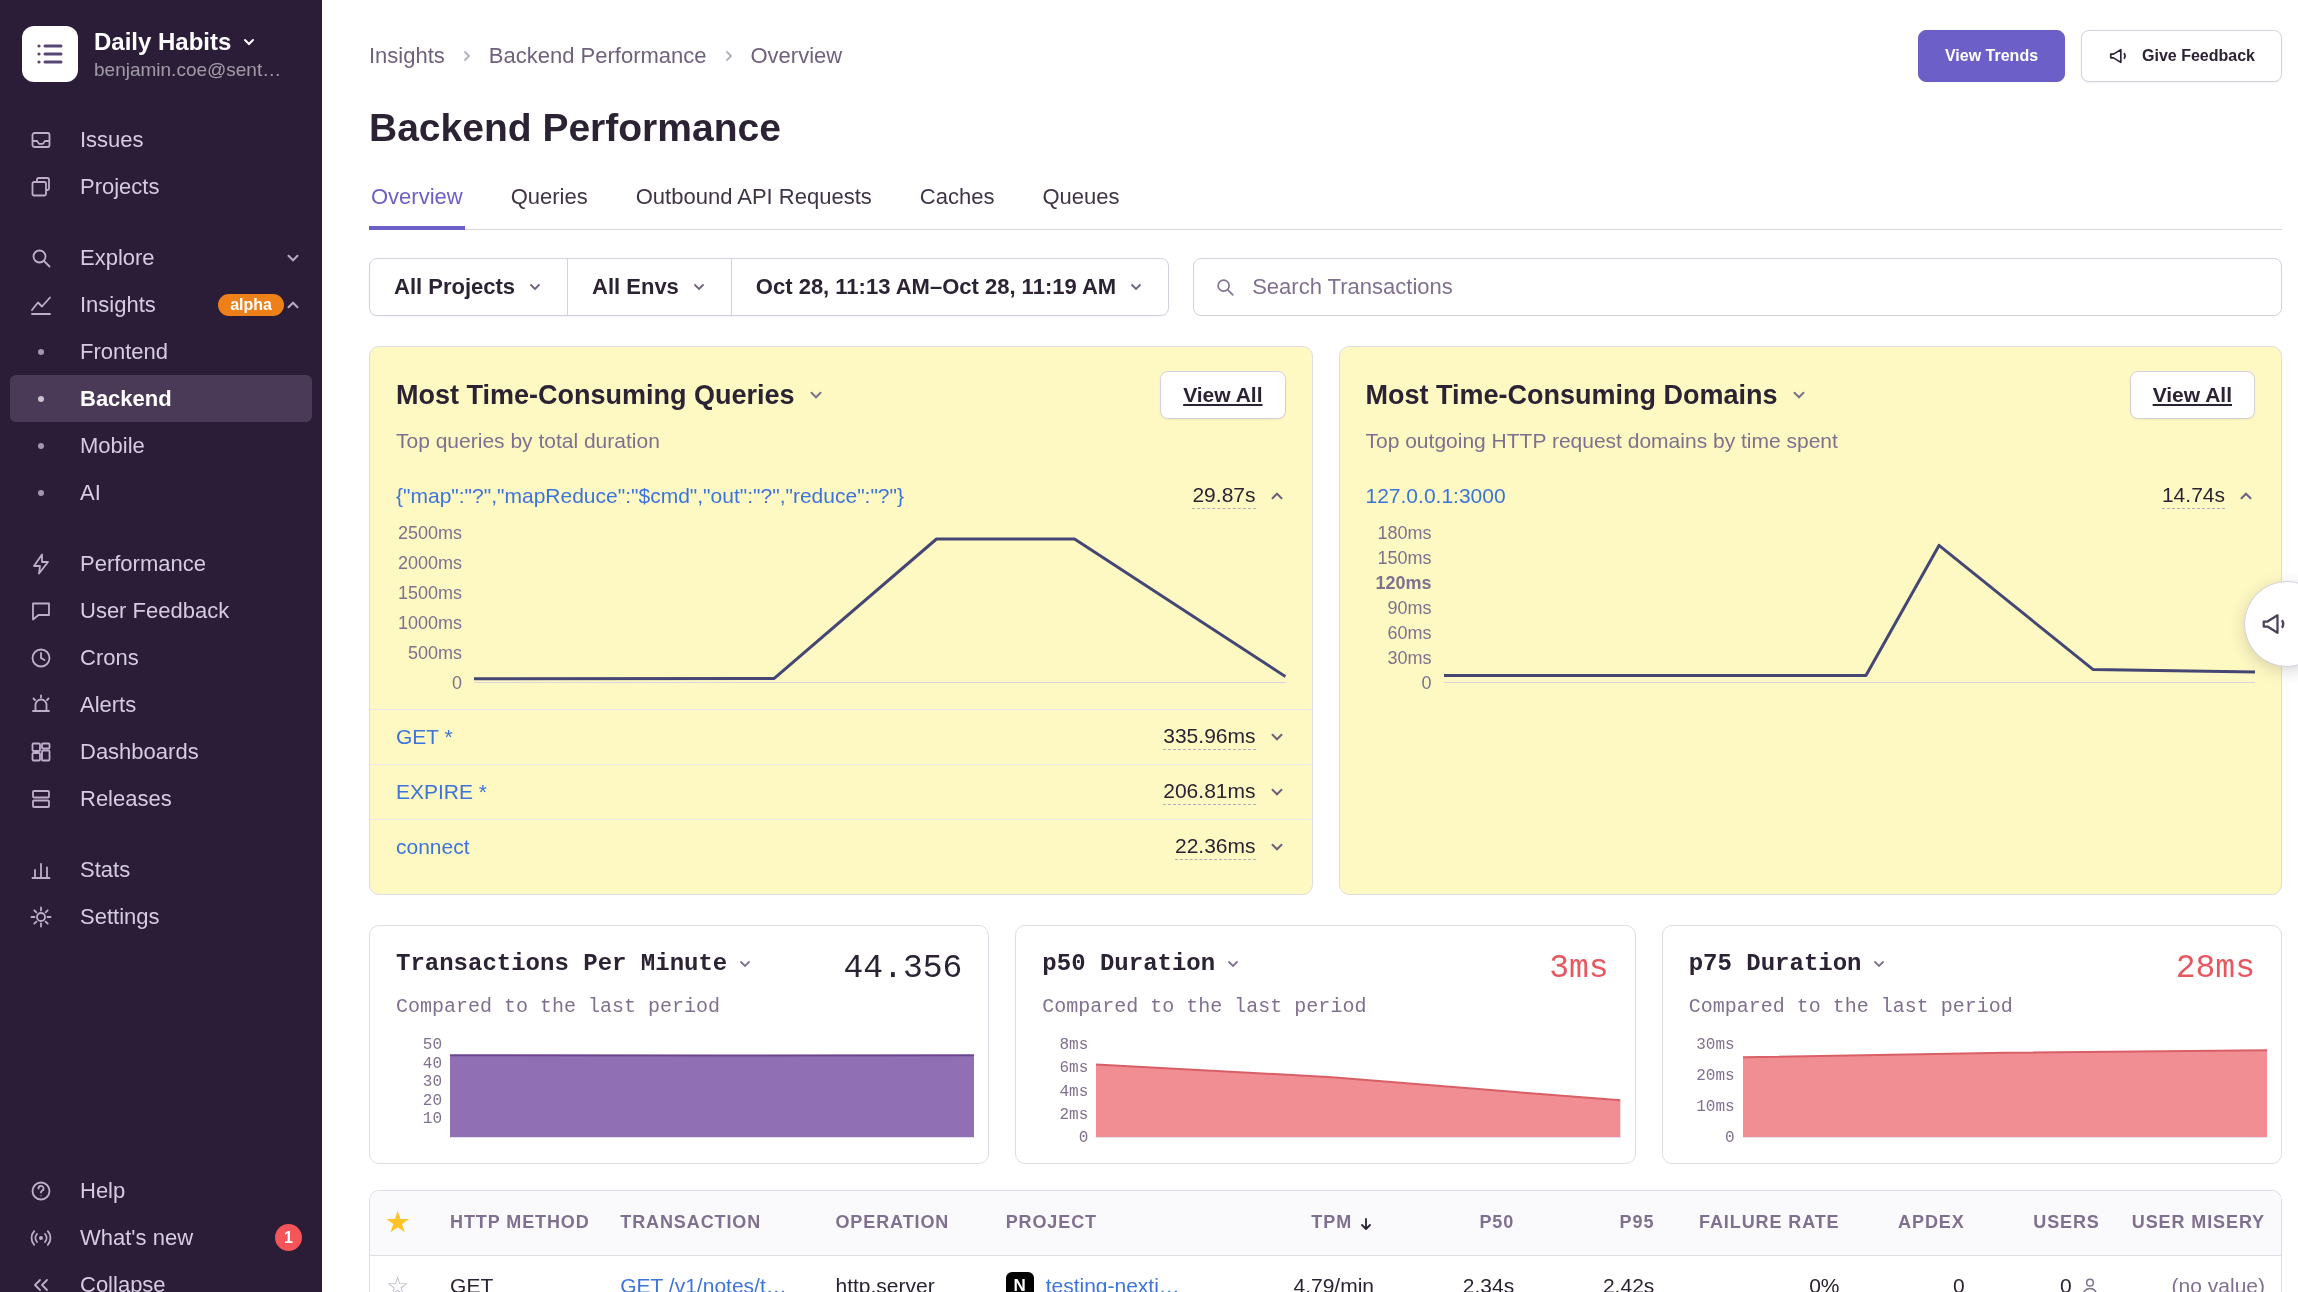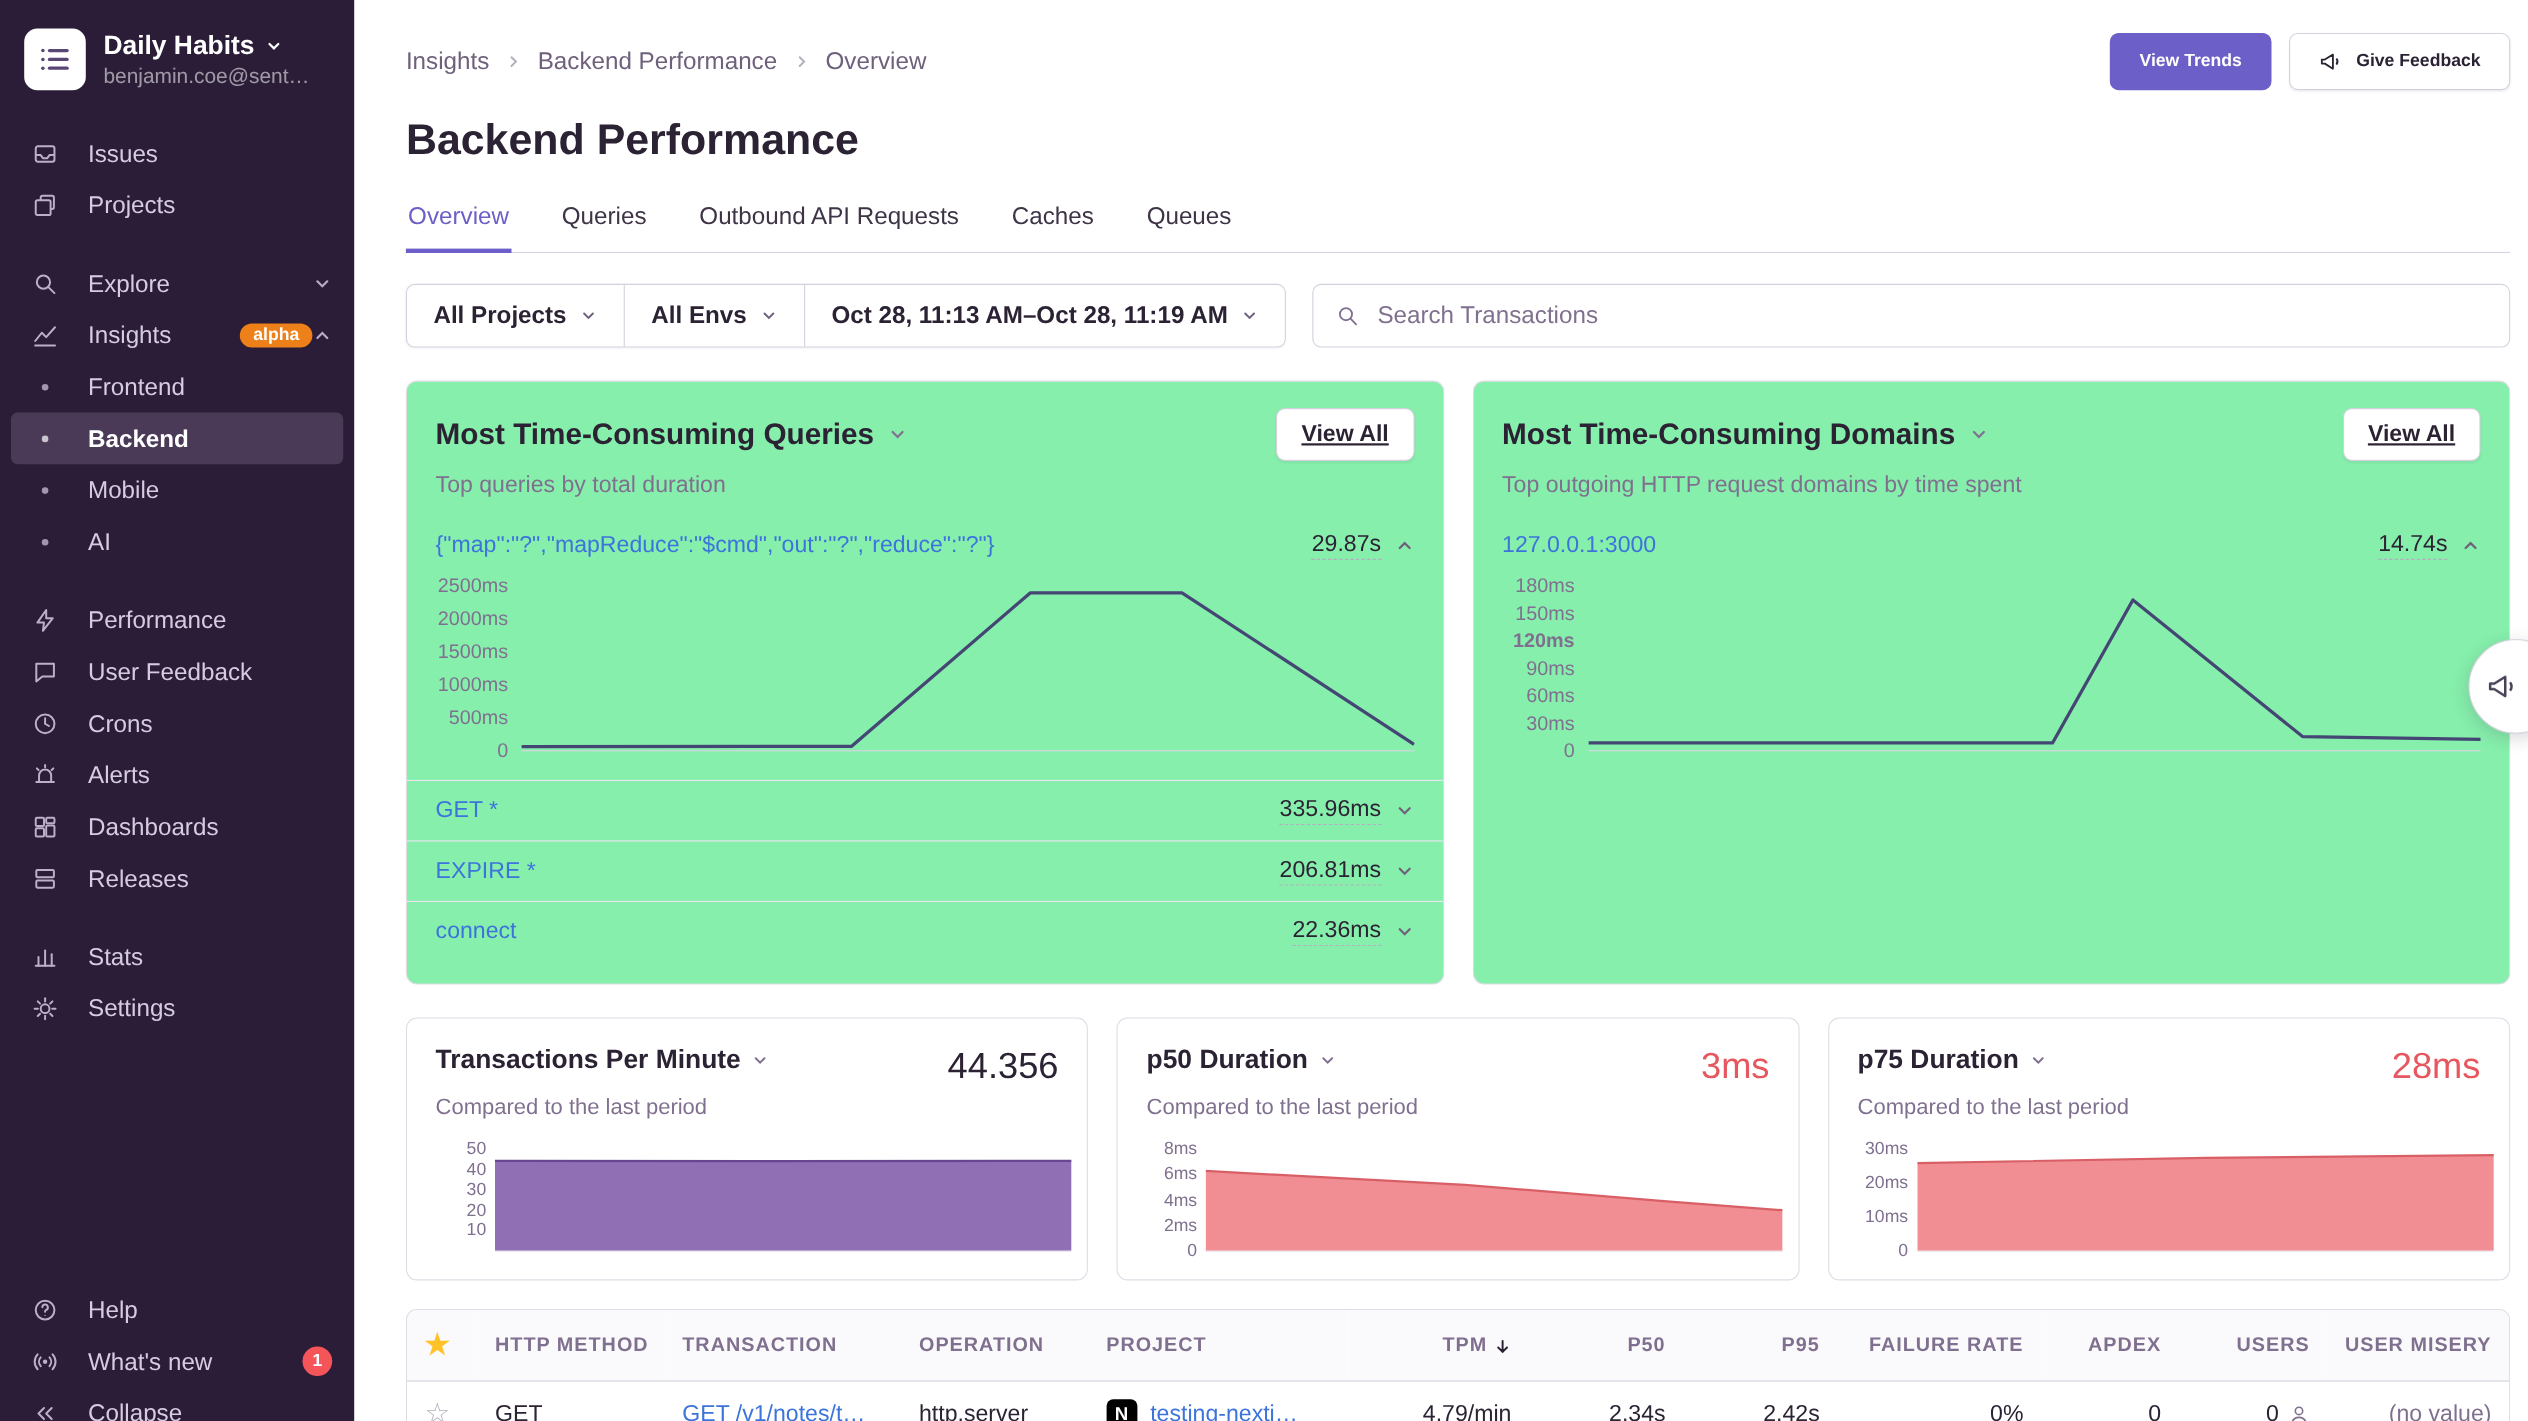--- a/index.html
+++ b/index.html
@@ -61,21 +61,21 @@
   .segmented{display:flex;border:1px solid #D5D0DD;border-radius:8px;background:#fff;height:58px;box-shadow:0 1px 2px rgba(43,34,51,.04);}
   .segment{display:flex;align-items:center;gap:12px;padding:0 24px;font-size:22px;font-weight:600;color:var(--heading);cursor:pointer;border-left:1px solid #D5D0DD;white-space:nowrap;}
   .segment:first-child{border-left:none;}
   .segment .chev{color:#6F617C;display:flex;}
   .searchbox{flex:1;height:58px;border:1px solid #D5D0DD;border-radius:8px;display:flex;align-items:center;gap:14px;padding:0 20px;background:#fff;}
   .searchbox svg{color:#80708F;flex-shrink:0;}
   .searchbox input{border:none;outline:none;flex:1;font-size:22px;font-family:inherit;color:var(--heading);background:transparent;}
   .searchbox input::placeholder{color:var(--muted);}
 
   .panels{display:flex;gap:26px;margin-top:30px;}
-  .panel{flex:1;border:1px solid var(--border);border-radius:10px;height:549px;background:#86efac;overflow:hidden;}
+  .panel{flex:1;border:1px solid var(--border);border-radius:10px;height:549px;background:#fef9c3;overflow:hidden;}
   .panel-head{padding:24px 26px 0;}
   .panel-title-row{display:flex;align-items:center;}
   .panel-title{font-size:27px;font-weight:700;color:var(--heading);display:flex;align-items:center;gap:12px;cursor:pointer;}
   .panel-title .chev{color:#80708F;display:flex;}
   .panel-sub{font-size:21px;color:var(--muted);margin-top:10px;}
   .view-all{margin-left:auto;text-decoration:underline;}
   .acc-list{margin-top:16px;}
   .acc-row{display:flex;align-items:center;gap:12px;padding:14px 26px;border-top:1px solid #EBE6F0;cursor:pointer;}
   .acc-row.first{border-top:none;}
   .acc-link{font-size:21px;color:var(--link);text-decoration:none;flex:1;white-space:nowrap;overflow:hidden;text-overflow:ellipsis;}
@@ -88,21 +88,21 @@
   .chart .plot{flex:1;position:relative;border-bottom:1px solid #DAD4E0;}
   .chart .plot svg{position:absolute;inset:0;width:100%;height:100%;}
   .chart.big{height:150px;margin:10px 26px 26px 0;padding-left:26px;}
   .chart.big .yaxis{width:78px;}
   .chart.small{position:absolute;left:26px;right:14px;bottom:25px;height:93px;}
   .chart.small .yaxis{width:54px;font-size:16px;}
   .chart.small .yaxis .tick{right:8px;}
   .chart.small .plot{border-bottom:1px solid #E7E2ED;}
 
   .cards{display:flex;gap:26px;margin-top:30px;}
-  .card{flex:1;border:1px solid var(--border);border-radius:10px;height:239px;background:#fff;position:relative;padding:24px 26px 0;overflow:hidden;}
+  .card{flex:1;border:1px solid var(--border);border-radius:10px;height:239px;background:#fff;position:relative;padding:24px 26px 0;overflow:hidden;font-family:Liberation Mono, monospace;}
   .card-head{display:flex;align-items:flex-start;}
   .card-title{font-size:24px;font-weight:700;color:var(--heading);display:flex;align-items:center;gap:10px;cursor:pointer;}
   .card-title .chev{color:#80708F;display:flex;}
   .card-value{margin-left:auto;font-size:33px;color:var(--heading);white-space:nowrap;}
   .card-value.red{color:var(--red-value);}
   .card-sub{font-size:20px;color:var(--muted);margin-top:8px;}
 
   .table-card{margin-top:26px;border:1px solid var(--border);border-bottom:none;border-radius:10px 10px 0 0;overflow:hidden;}
   table{width:100%;border-collapse:collapse;table-layout:fixed;}
   thead th{height:64px;background:#FAF9FB;border-bottom:1px solid var(--border);font-size:18px;font-weight:600;

